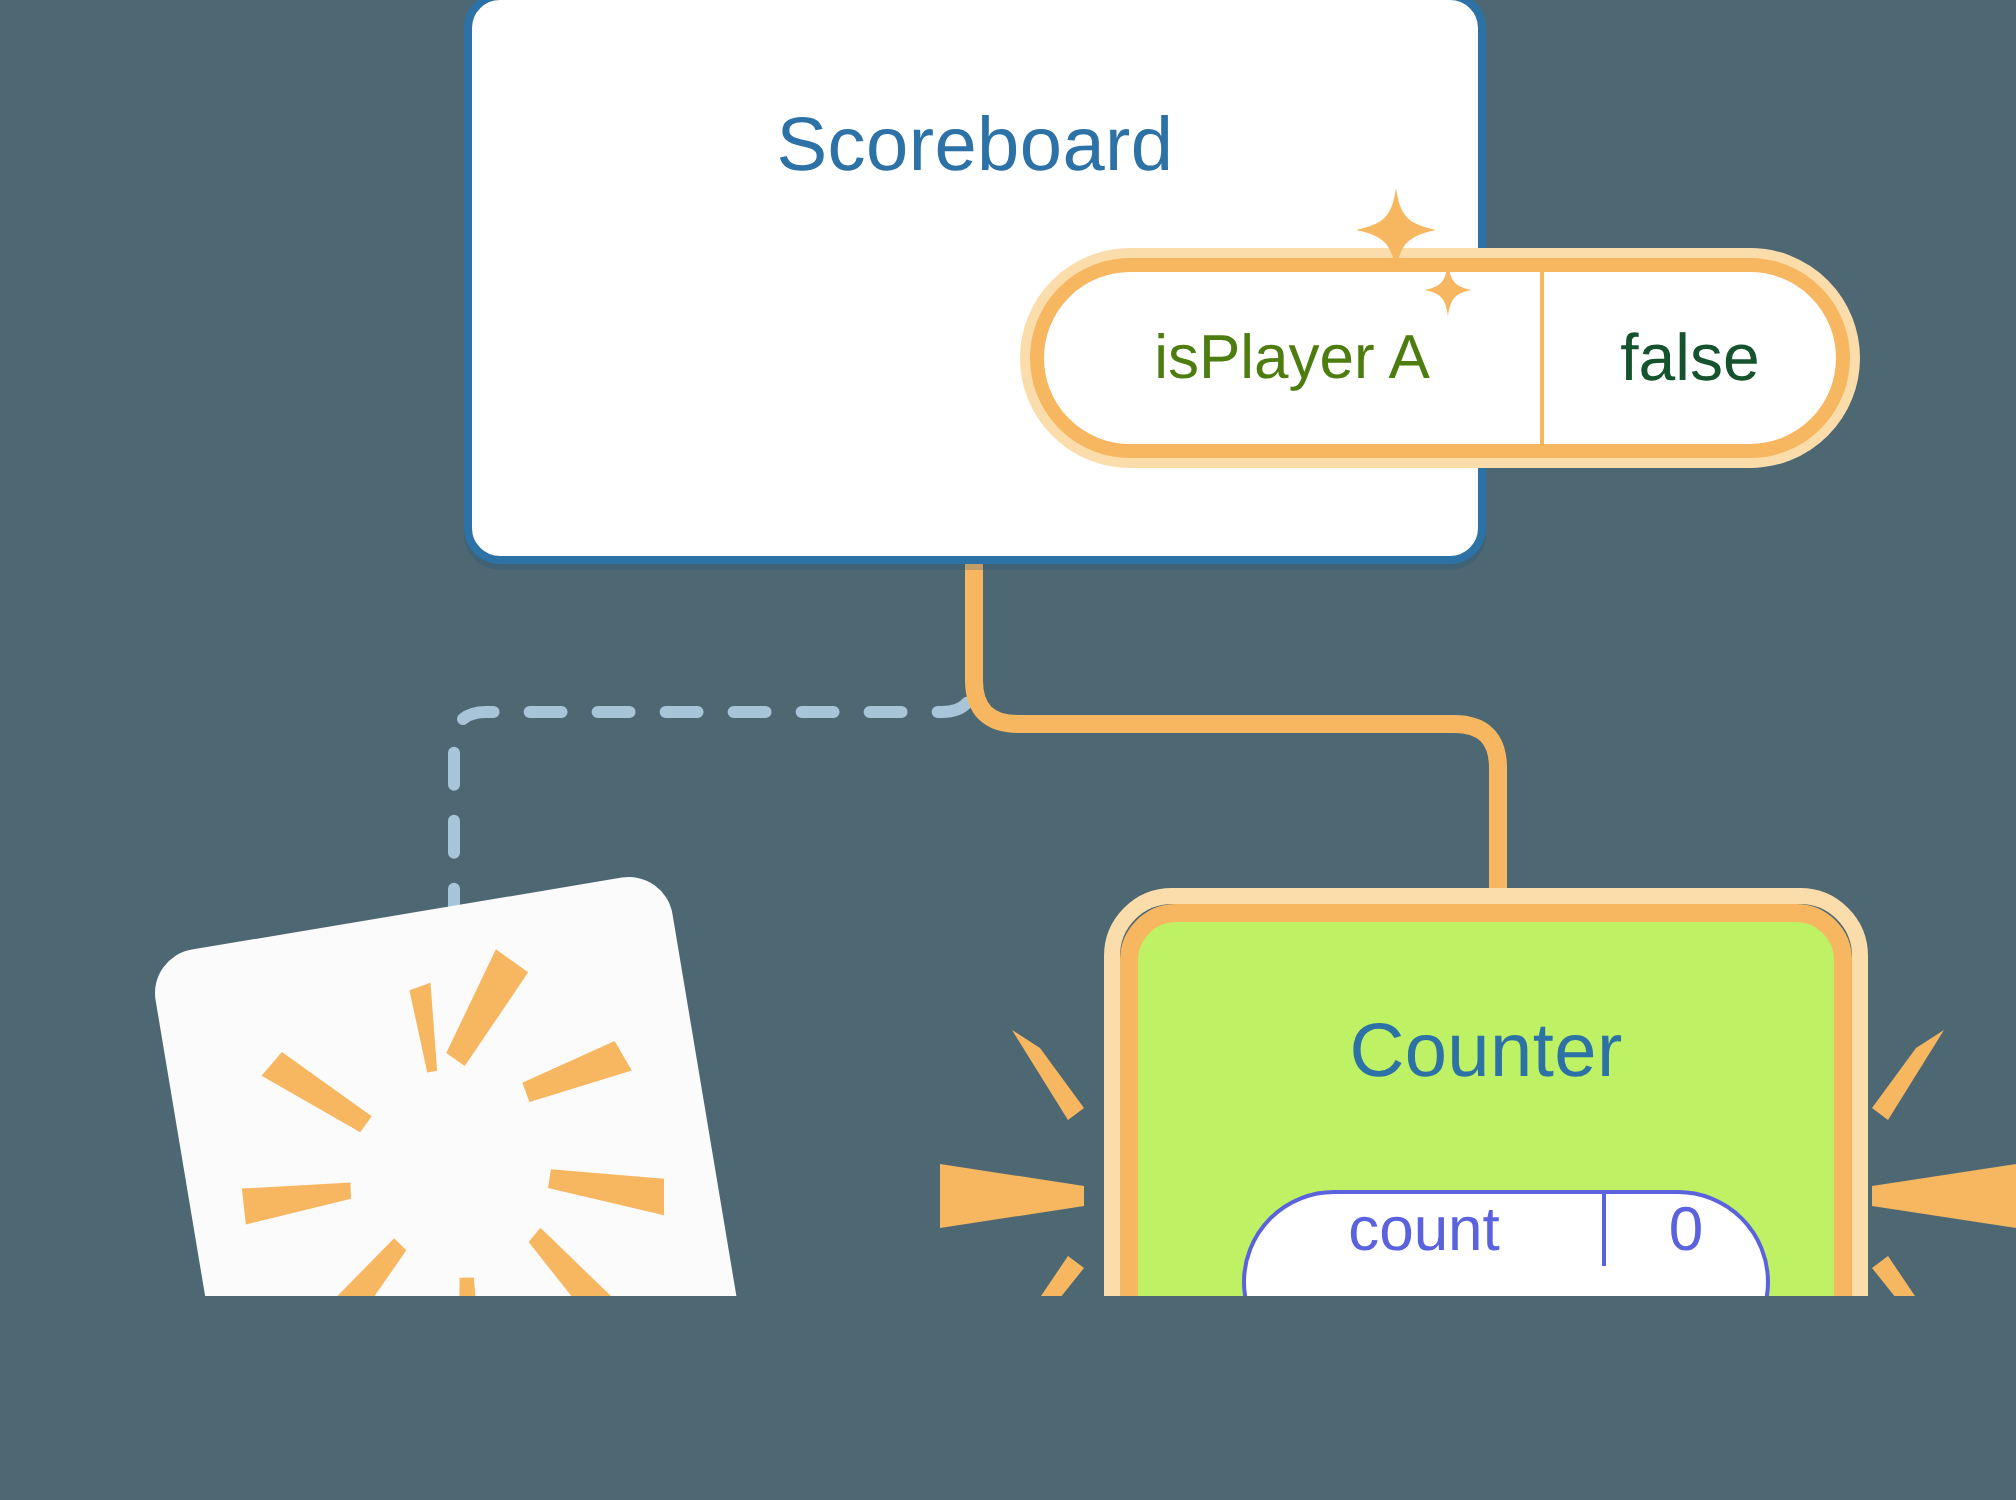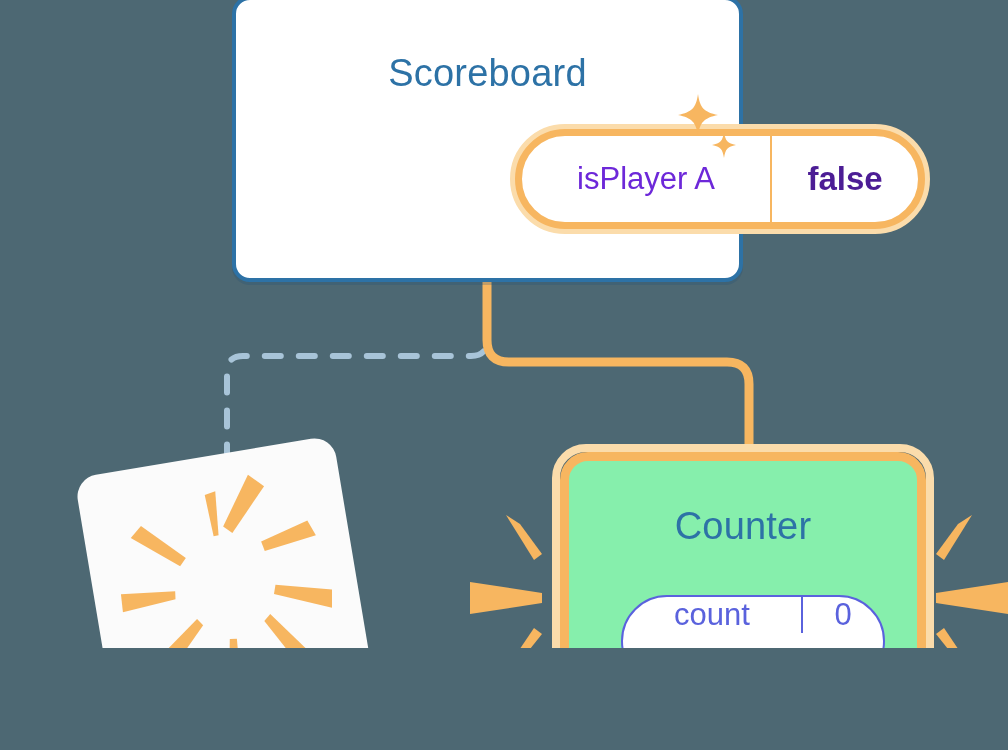--- a/index.html
+++ b/index.html
@@ -73,31 +73,31 @@
     background: #ffffff;
     display: flex;
     align-items: stretch;
   }
   .pill-hl .pill-key {
     flex: 0 0 248px;
     display: flex;
     align-items: center;
     justify-content: center;
     font-size: 31px;
-    color: #6d28d9;
+    color: #4d7c0f;
     border-right: 2px solid #f7b660;
   }
   .pill-hl .pill-val {
     flex: 1 1 auto;
     display: flex;
     align-items: center;
     justify-content: center;
     font-size: 33px;
-    font-weight: bold;
-    color: #4c1d95;
+    font-weight: normal;
+    color: #14532d;
   }
 
   
   .sparkles {
     position: absolute;
     left: 672px;
     top: 92px;
     width: 72px;
     height: 76px;
   }
@@ -114,21 +114,21 @@
     border-radius: 34px;
     background: transparent;
   }
   .card-counter {
     position: absolute;
     left: 560px;
     top: 452px;
     width: 366px;
     height: 286px;
     box-sizing: border-box;
-    background: #86efac;
+    background: #bef264;
     border: 9px solid #f7b660;
     border-radius: 28px;
   }
   .counter-title { margin-top: 44px; }
 
   .pill-plain {
     position: absolute;
     left: 52px;
     top: 134px;
     width: 264px;

